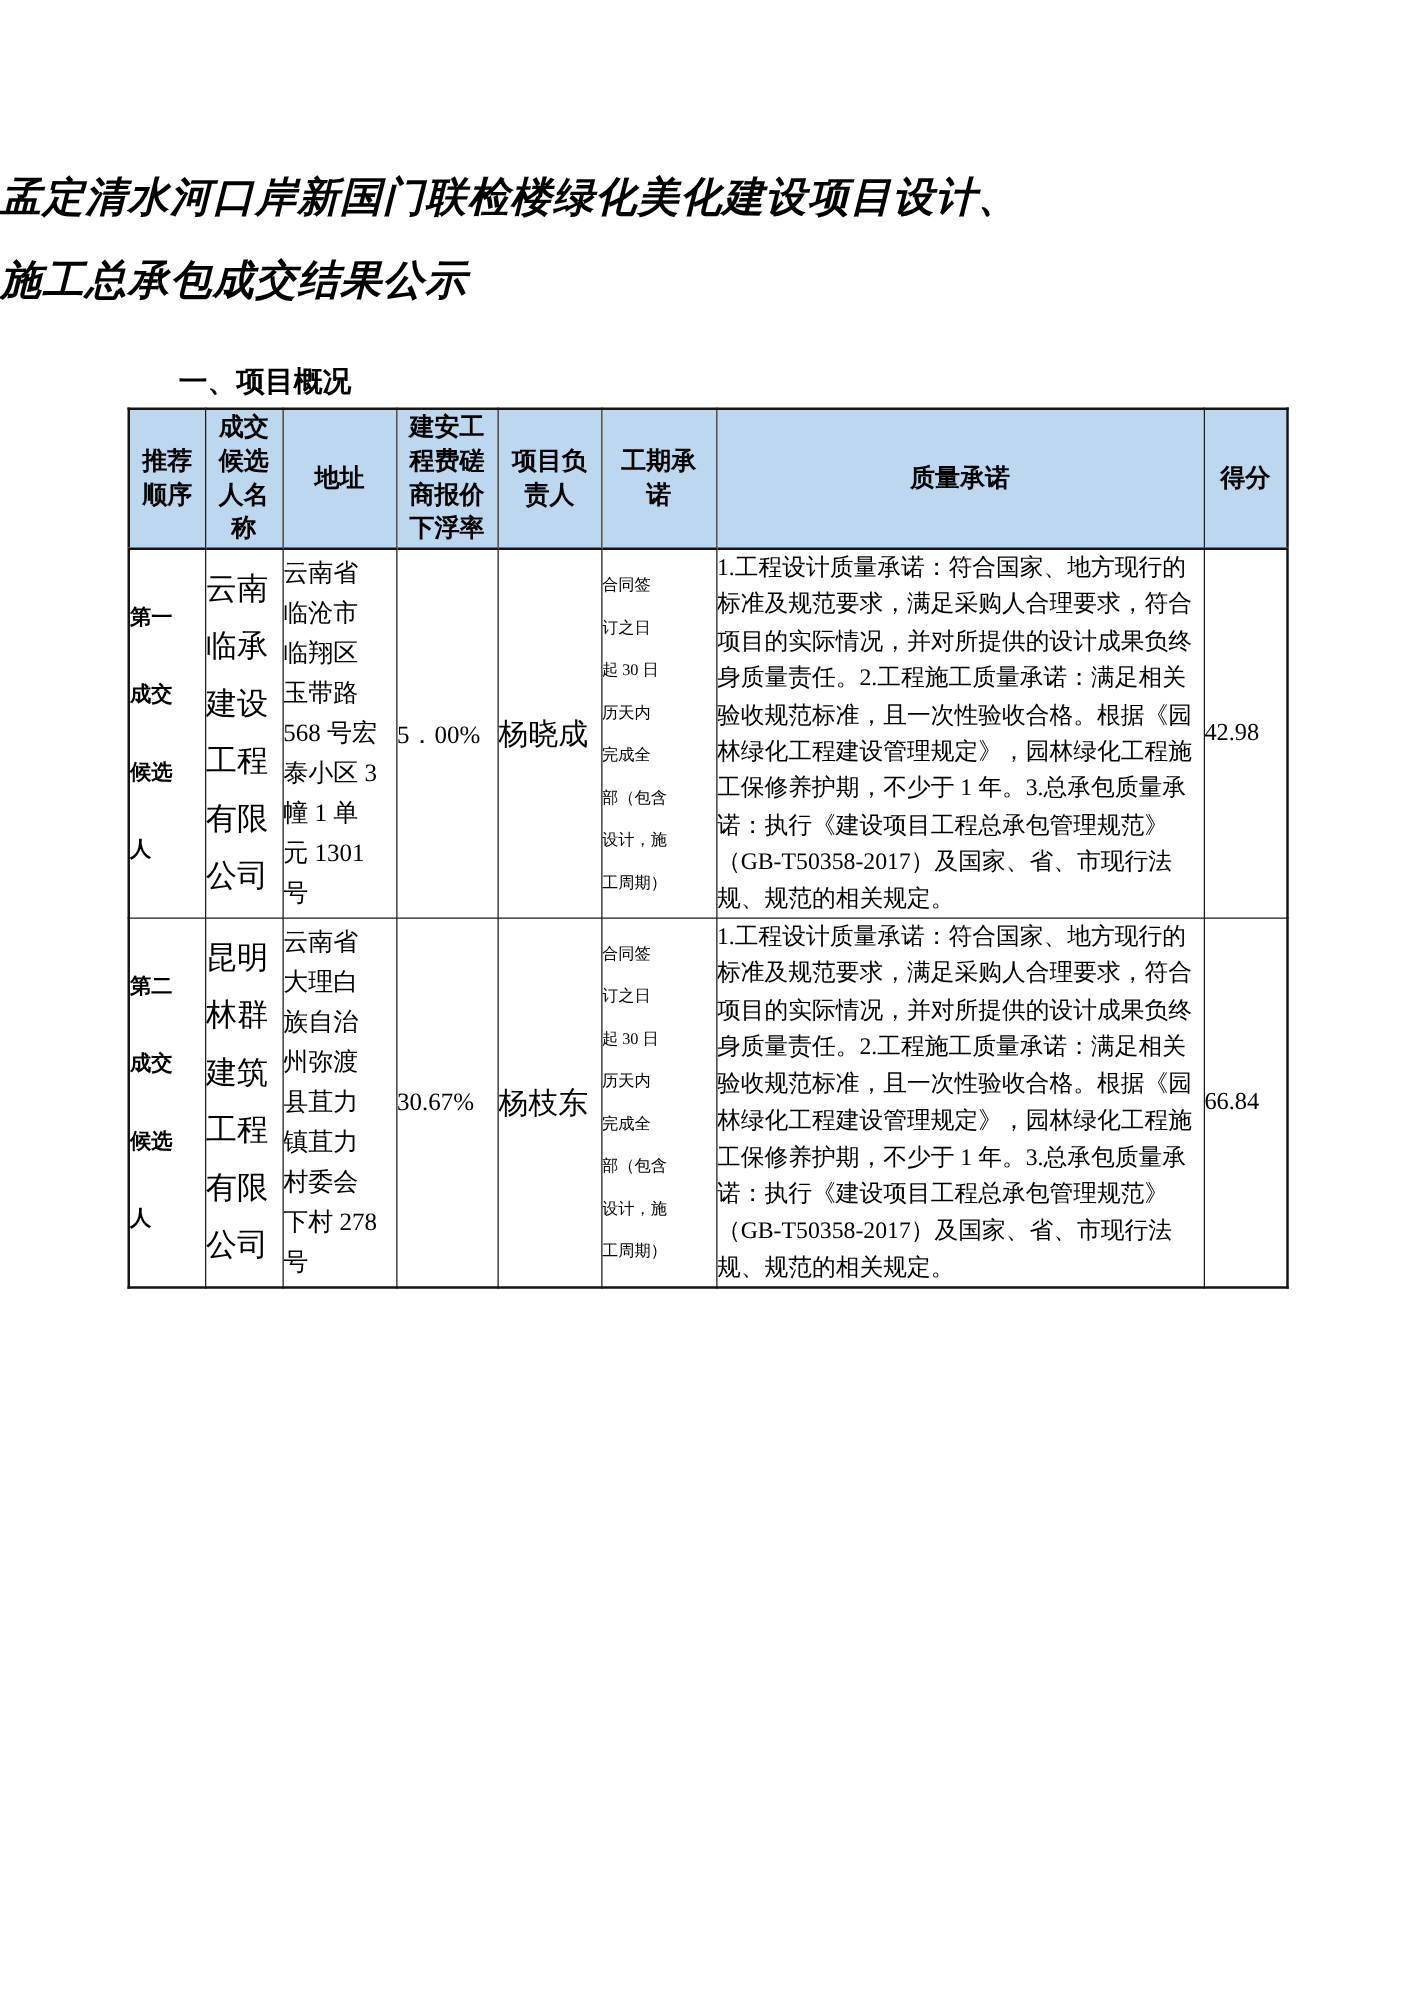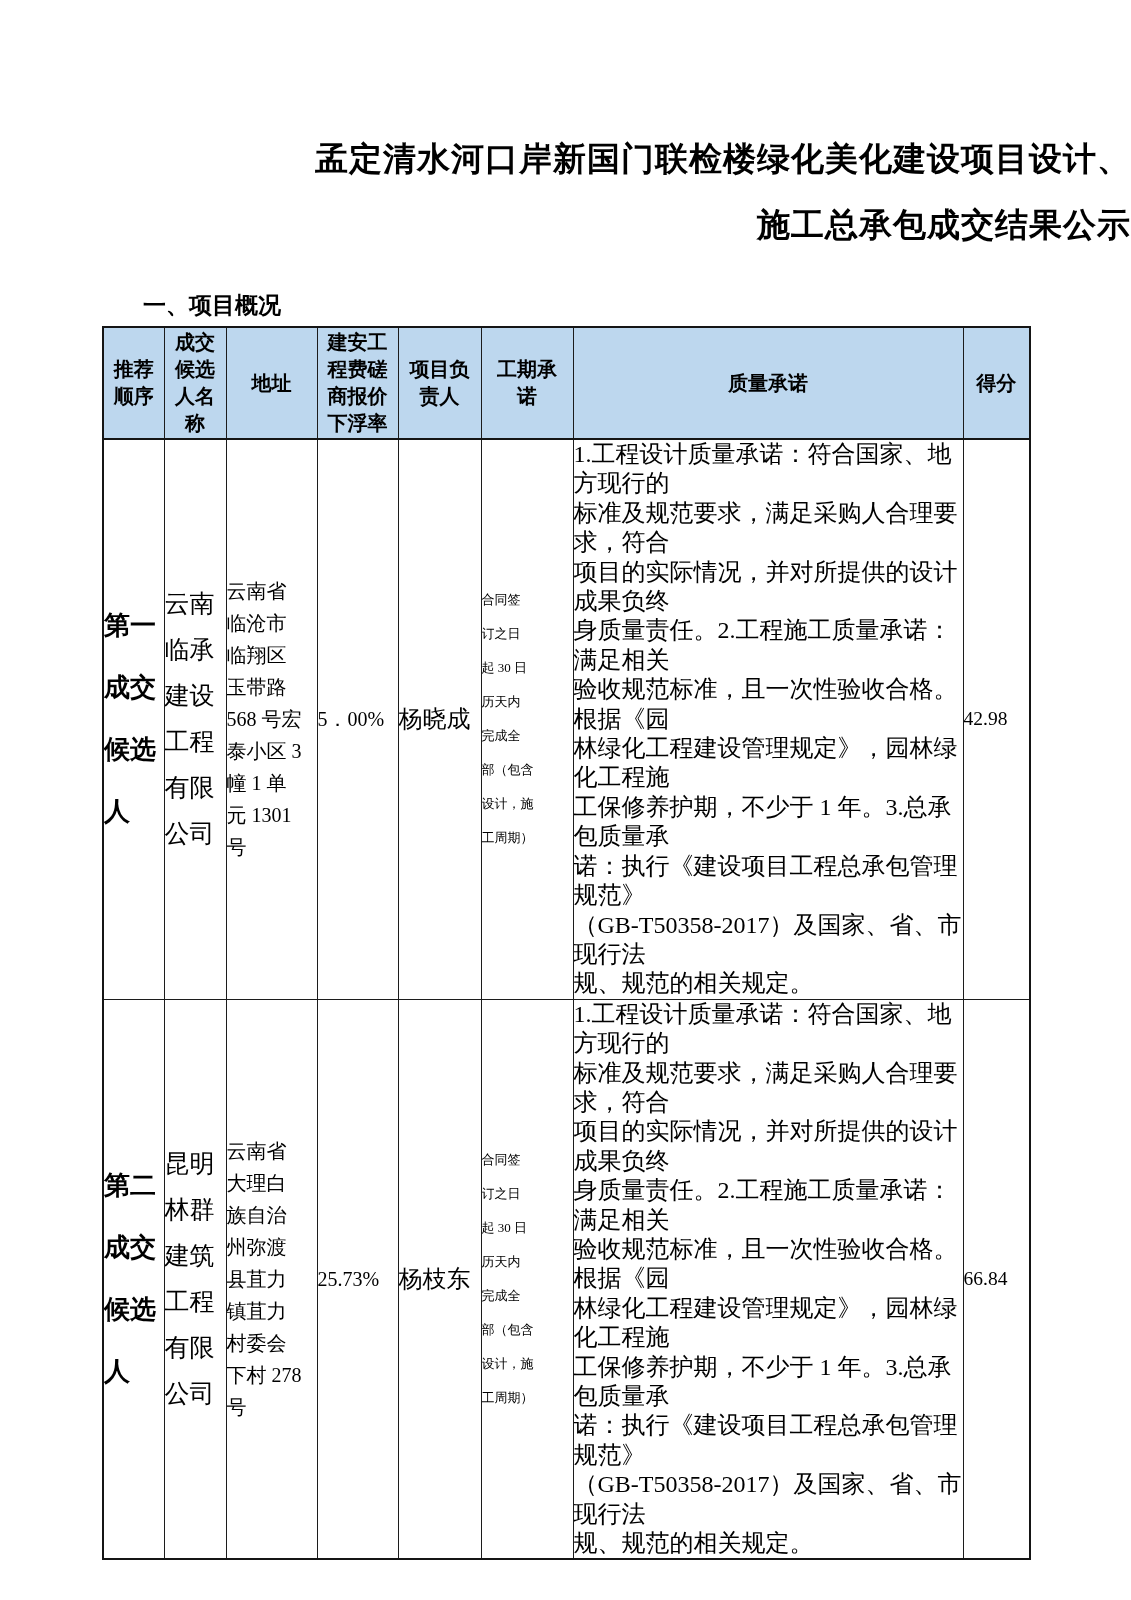--- a/index.html
+++ b/index.html
@@ -14,26 +14,27 @@
     font-family: "Liberation Serif", "DejaVu Serif", serif;
     color: #000000;
   }
   .doc {
     width: 1131px;
     height: 1600px;
     position: relative;
   }
   .doc-title {
     margin: 126px 0 0 0;
-    text-align: right;
+    text-align: left;
     font-size: 33px;
     font-weight: bold;
     line-height: 66px;
     white-space: pre-line;
     letter-spacing: 1px;
+    font-style: italic;
   }
   .section-heading {
     margin: 32px 0 0 143px;
     font-size: 23px;
     font-weight: bold;
     line-height: 32px;
   }
   .intro {
     margin: 20px 141px 0 143px;
     font-size: 21.5px;
@@ -62,27 +63,27 @@
   table.results thead th {
     background: #BDD7EE;
     font-weight: bold;
     font-size: 20px;
     line-height: 27px;
     border-bottom: 2.5px solid #151515;
   }
   table.results tbody tr {
     height: 295px;
   }
-  .c-rank    { font-size: 26px; font-weight: bold; line-height: 62px; }
+  .c-rank    { font-size: 17px; font-weight: bold; line-height: 62px; }
   .c-name    { font-size: 25px; line-height: 46px; }
   .c-addr    { font-size: 20px; line-height: 32px; }
   .c-rate    { font-size: 20px; margin-top: 21px; }
   .c-manager { font-size: 24px; }
   .c-period  { font-size: 13px; line-height: 34px; }
-  .c-quality { font-size: 24px; line-height: 29.4px; padding: 0 5px; }
+  .c-quality { font-size: 19px; line-height: 29.4px; padding: 0 5px; }
   .c-score   { font-size: 19.5px; }
 </style>
 </head>
 <body>
 
 <div class="doc">
 
   <h1 class="doc-title">孟定清水河口岸新国门联检楼绿化美化建设项目设计、
 施工总承包成交结果公示</h1>
 
@@ -177,21 +178,21 @@
 公司</td>
         <td class="c-addr">云南省
 大理白
 族自治
 州弥渡
 县苴力
 镇苴力
 村委会
 下村 278
 号</td>
-        <td class="c-rate">25.73%</td>
+        <td class="c-rate">30.67%</td>
         <td class="c-manager">杨枝东</td>
         <td class="c-period">合同签
 订之日
 起 30 日
 历天内
 完成全
 部（包含
 设计，施
 工周期）</td>
         <td class="c-quality">1.工程设计质量承诺：符合国家、地方现行的

